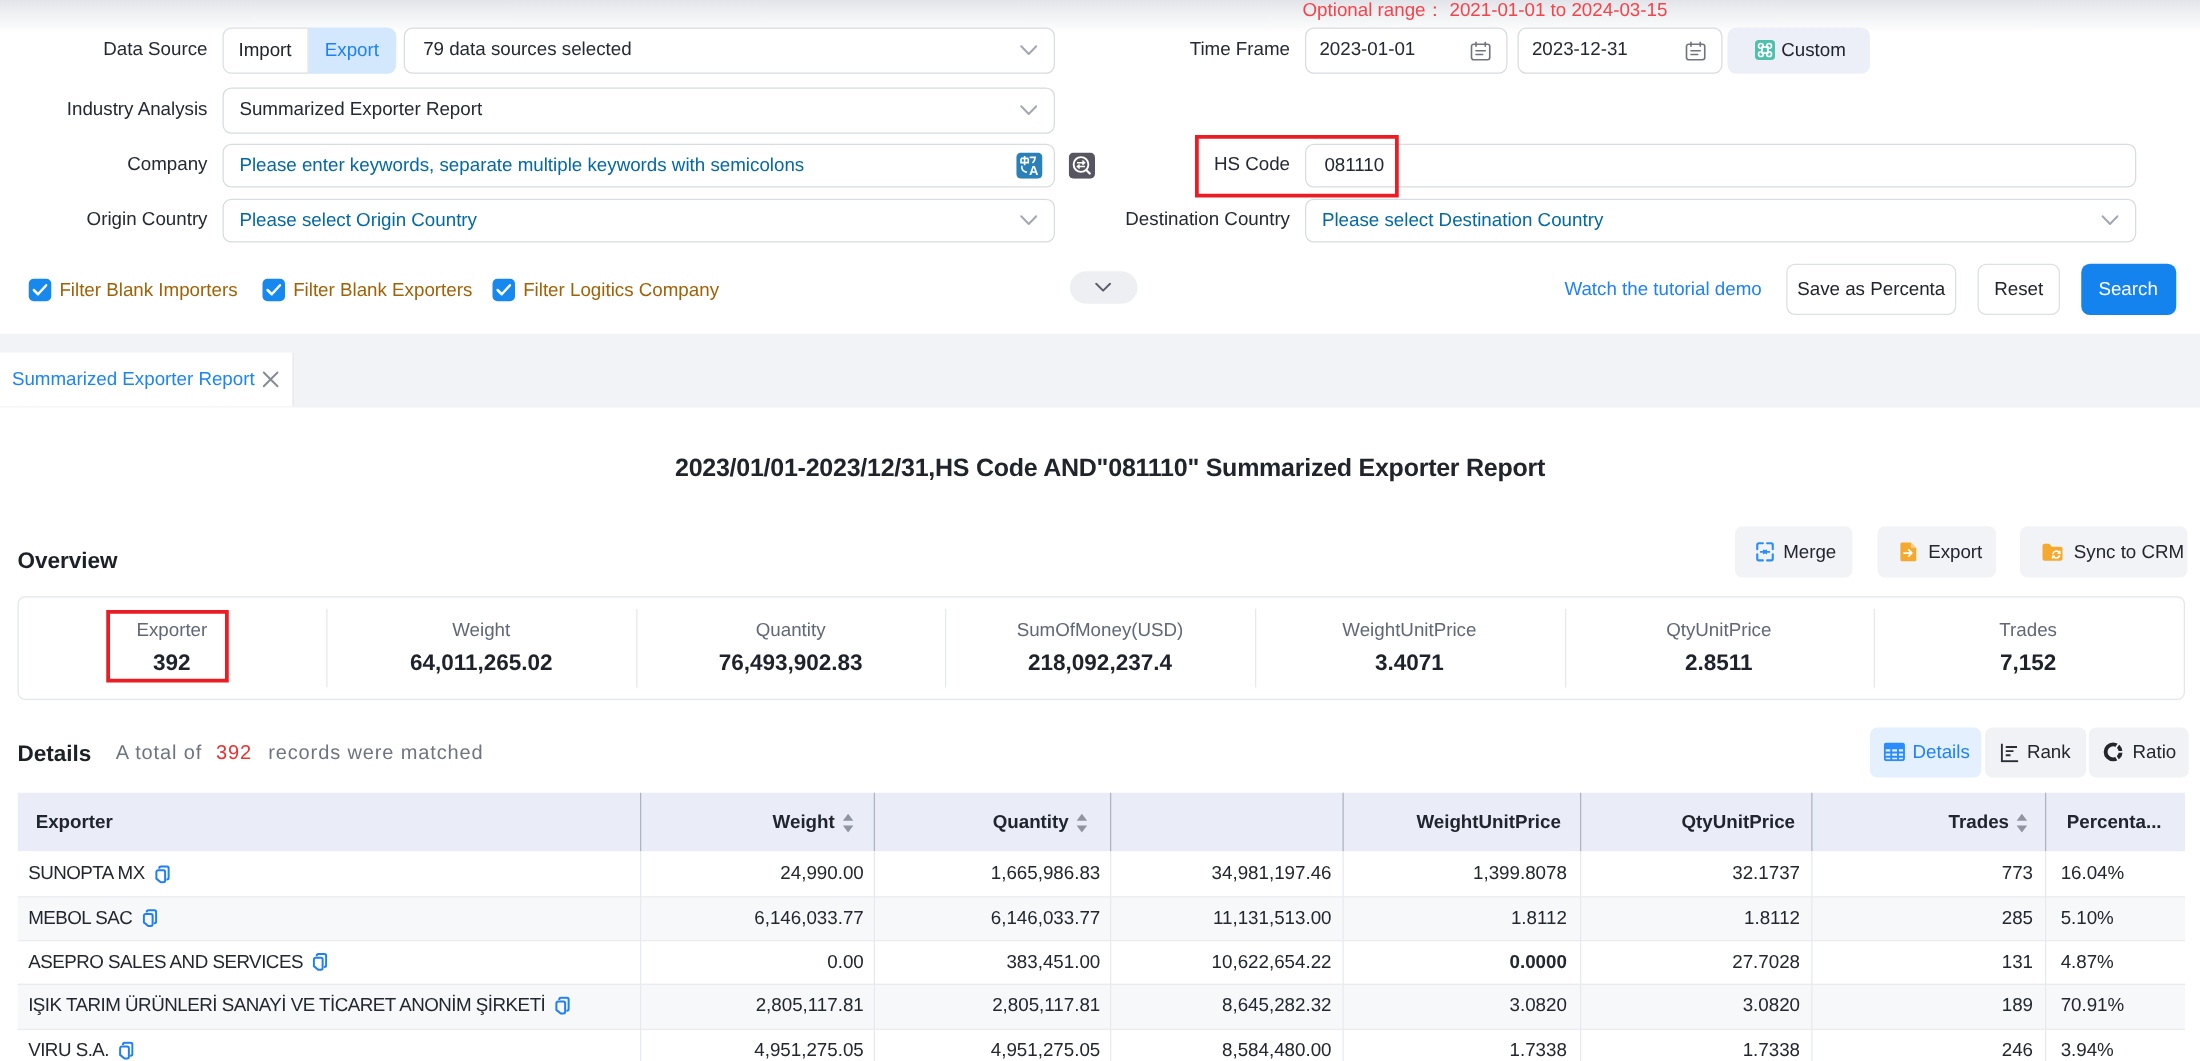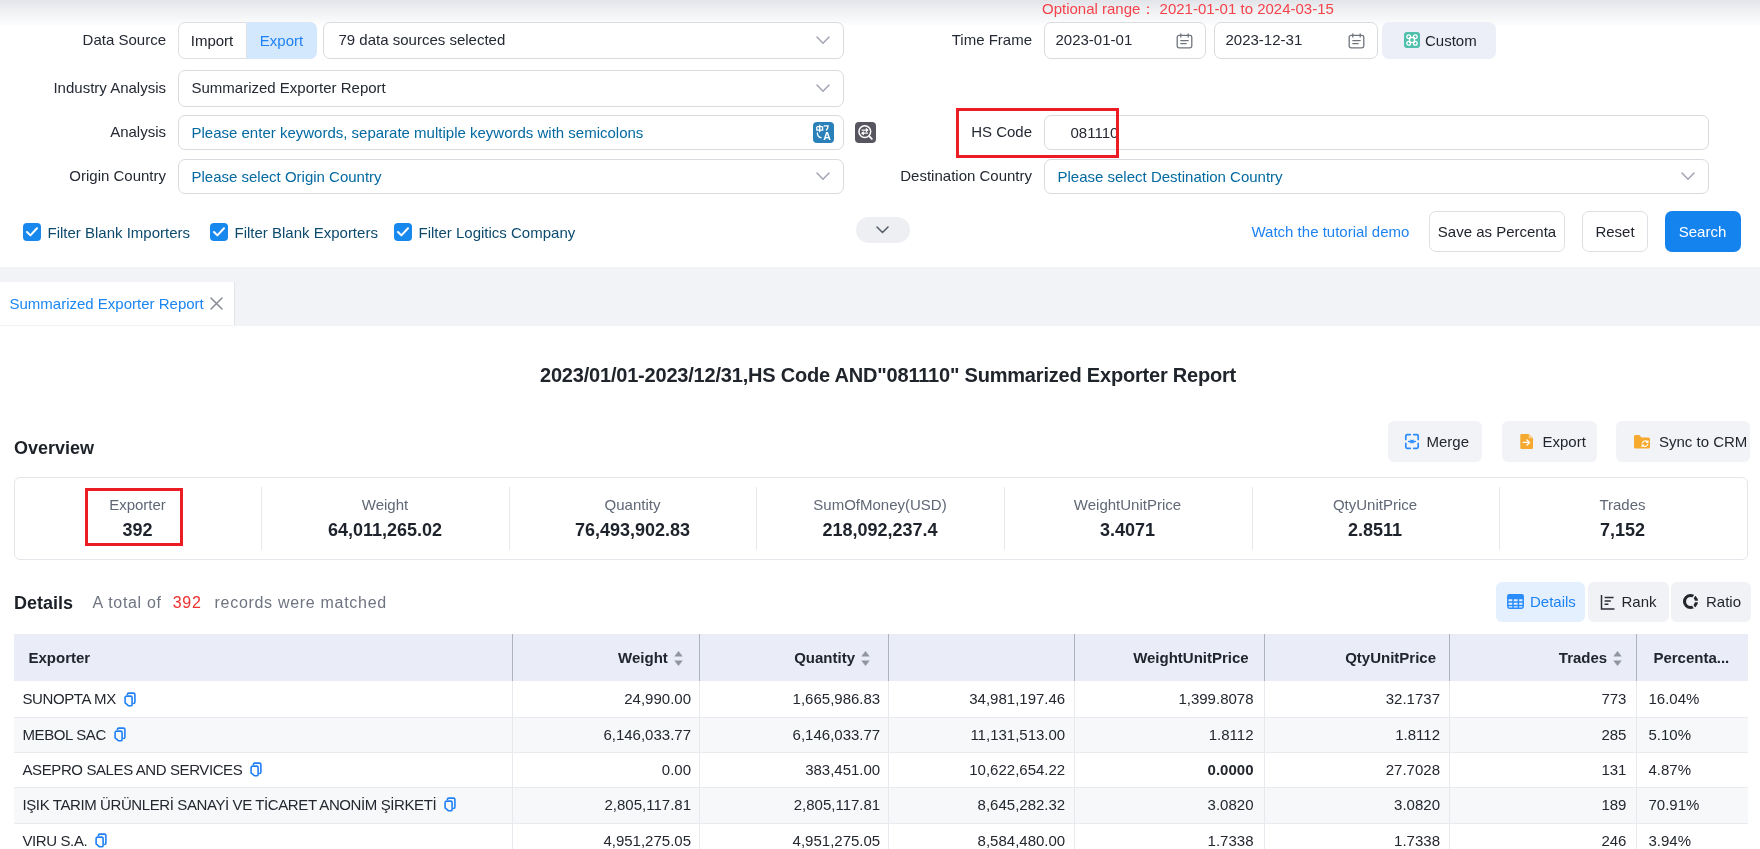--- a/index.html
+++ b/index.html
@@ -8,36 +8,36 @@
 .abs{position:absolute;}
 .lab{position:absolute;height:36px;line-height:36px;font-size:15px;color:#242933;text-align:right;}
 .inp{position:absolute;box-sizing:border-box;background:#fff;border:1px solid #d8dbe0;border-radius:7px;
   font-size:15px;line-height:34px;color:#242933;white-space:nowrap;}
 .ph{color:#0369a1;}
 .chev{position:absolute;right:13px;top:50%;margin-top:-4px;width:14px;height:9px;}
 .btn{position:absolute;box-sizing:border-box;border-radius:7px;font-size:15px;
   display:flex;align-items:center;justify-content:center;white-space:nowrap;}
 .cb{position:absolute;width:18px;height:18px;border-radius:4px;background:#1788ee;
   display:flex;align-items:center;justify-content:center;}
-.cblab{position:absolute;height:18px;line-height:19px;font-size:15px;color:#0c4a6e;}
+.cblab{position:absolute;height:18px;line-height:19px;font-size:15px;color:#a16207;}
 .statlab{position:absolute;width:247px;text-align:center;font-size:15px;color:#606876;height:16px;line-height:16px;}
 .statval{position:absolute;width:247px;text-align:center;font-size:18px;font-weight:bold;color:#1d222b;height:19px;line-height:19px;}
 .hdivider{position:absolute;width:1px;background:#b9bdc9;}
 .th{position:absolute;height:47px;display:flex;align-items:center;font-weight:bold;font-size:15px;color:#20252e;gap:6px;}
 .td{position:absolute;height:35.3px;line-height:35.3px;font-size:15px;color:#23272f;white-space:nowrap;}
 .name{display:flex;align-items:center;gap:8px;letter-spacing:-0.4px;}
 </style>
 </head>
 <body>
 
 <div class="abs" style="left:0;top:0;width:1760px;height:25px;background:linear-gradient(180deg,#e2e4e9 0%,#eef0f2 40%,#fdfdfd 100%);"></div>
 
 <div class="lab" style="left:0;width:166px;top:22px;">Data Source</div>
 <div class="lab" style="left:0;width:166px;top:70px;">Industry Analysis</div>
-<div class="lab" style="left:0;width:166px;top:114px;">Analysis</div>
+<div class="lab" style="left:0;width:166px;top:114px;">Company</div>
 <div class="lab" style="left:0;width:166px;top:158px;">Origin Country</div>
 <div class="lab" style="left:800px;width:232px;top:22px;">Time Frame</div>
 <div class="lab" style="left:800px;width:232px;top:114px;">HS Code</div>
 <div class="lab" style="left:800px;width:232px;top:158px;">Destination Country</div>
 
 <div class="btn" style="left:177.5px;top:22px;width:69px;height:36.5px;border:1px solid #dcdfe3;border-radius:7px 0 0 7px;background:#fff;color:#20242c;">Import</div>
 <div class="btn" style="left:246.5px;top:22px;width:70px;height:36.5px;border-radius:0 7px 7px 0;background:#d4e8fd;color:#1e82f2;">Export</div>
 
 <div class="inp" style="left:322.5px;top:22px;width:521px;height:36.5px;padding-left:15px;">79 data sources selected
 <svg class="chev" viewBox="0 0 14 9">
@@ -96,21 +96,21 @@
       <g fill="none" stroke="#fff" stroke-width="1.3">
         <circle cx="4.7" cy="4.7" r="1.9"></circle>
         <circle cx="11.3" cy="4.7" r="1.9"></circle>
         <circle cx="4.7" cy="11.3" r="1.9"></circle>
         <circle cx="11.3" cy="11.3" r="1.9"></circle>
         <rect x="5.6" y="5.6" width="4.8" height="4.8"></rect>
       </g>
     </svg>
 Custom</div>
 
-<div class="inp" style="left:1043.5px;top:114.5px;width:665.5px;height:35.5px;padding-left:26px;line-height:33px;">081110</div>
+<div class="inp" style="left:1043.5px;top:114.5px;width:665.5px;height:35.5px;padding-left:15px;line-height:33px;">081110</div>
 <div class="abs" style="left:956px;top:108px;width:163px;height:50px;border:3px solid #ec1c24;box-sizing:border-box;"></div>
 
 <div class="inp" style="left:1043.5px;top:158.5px;width:665.5px;height:35.5px;padding-left:13px;line-height:33px;"><span class="ph">Please select Destination Country</span>
 <svg class="chev" viewBox="0 0 14 9">
       <path d="M1 1l6 6.2L13 1" fill="none" stroke="#a3a8b3" stroke-width="1.6" stroke-linecap="round" stroke-linejoin="round"></path>
     </svg></div>
 
 <div class="cb" style="left:23px;top:223px;">
     <svg width="12" height="10" viewBox="0 0 12 10">
       <path d="M1 5l3.4 3.4L11 1.2" fill="none" stroke="#fff" stroke-width="2" stroke-linecap="round" stroke-linejoin="round"></path>

